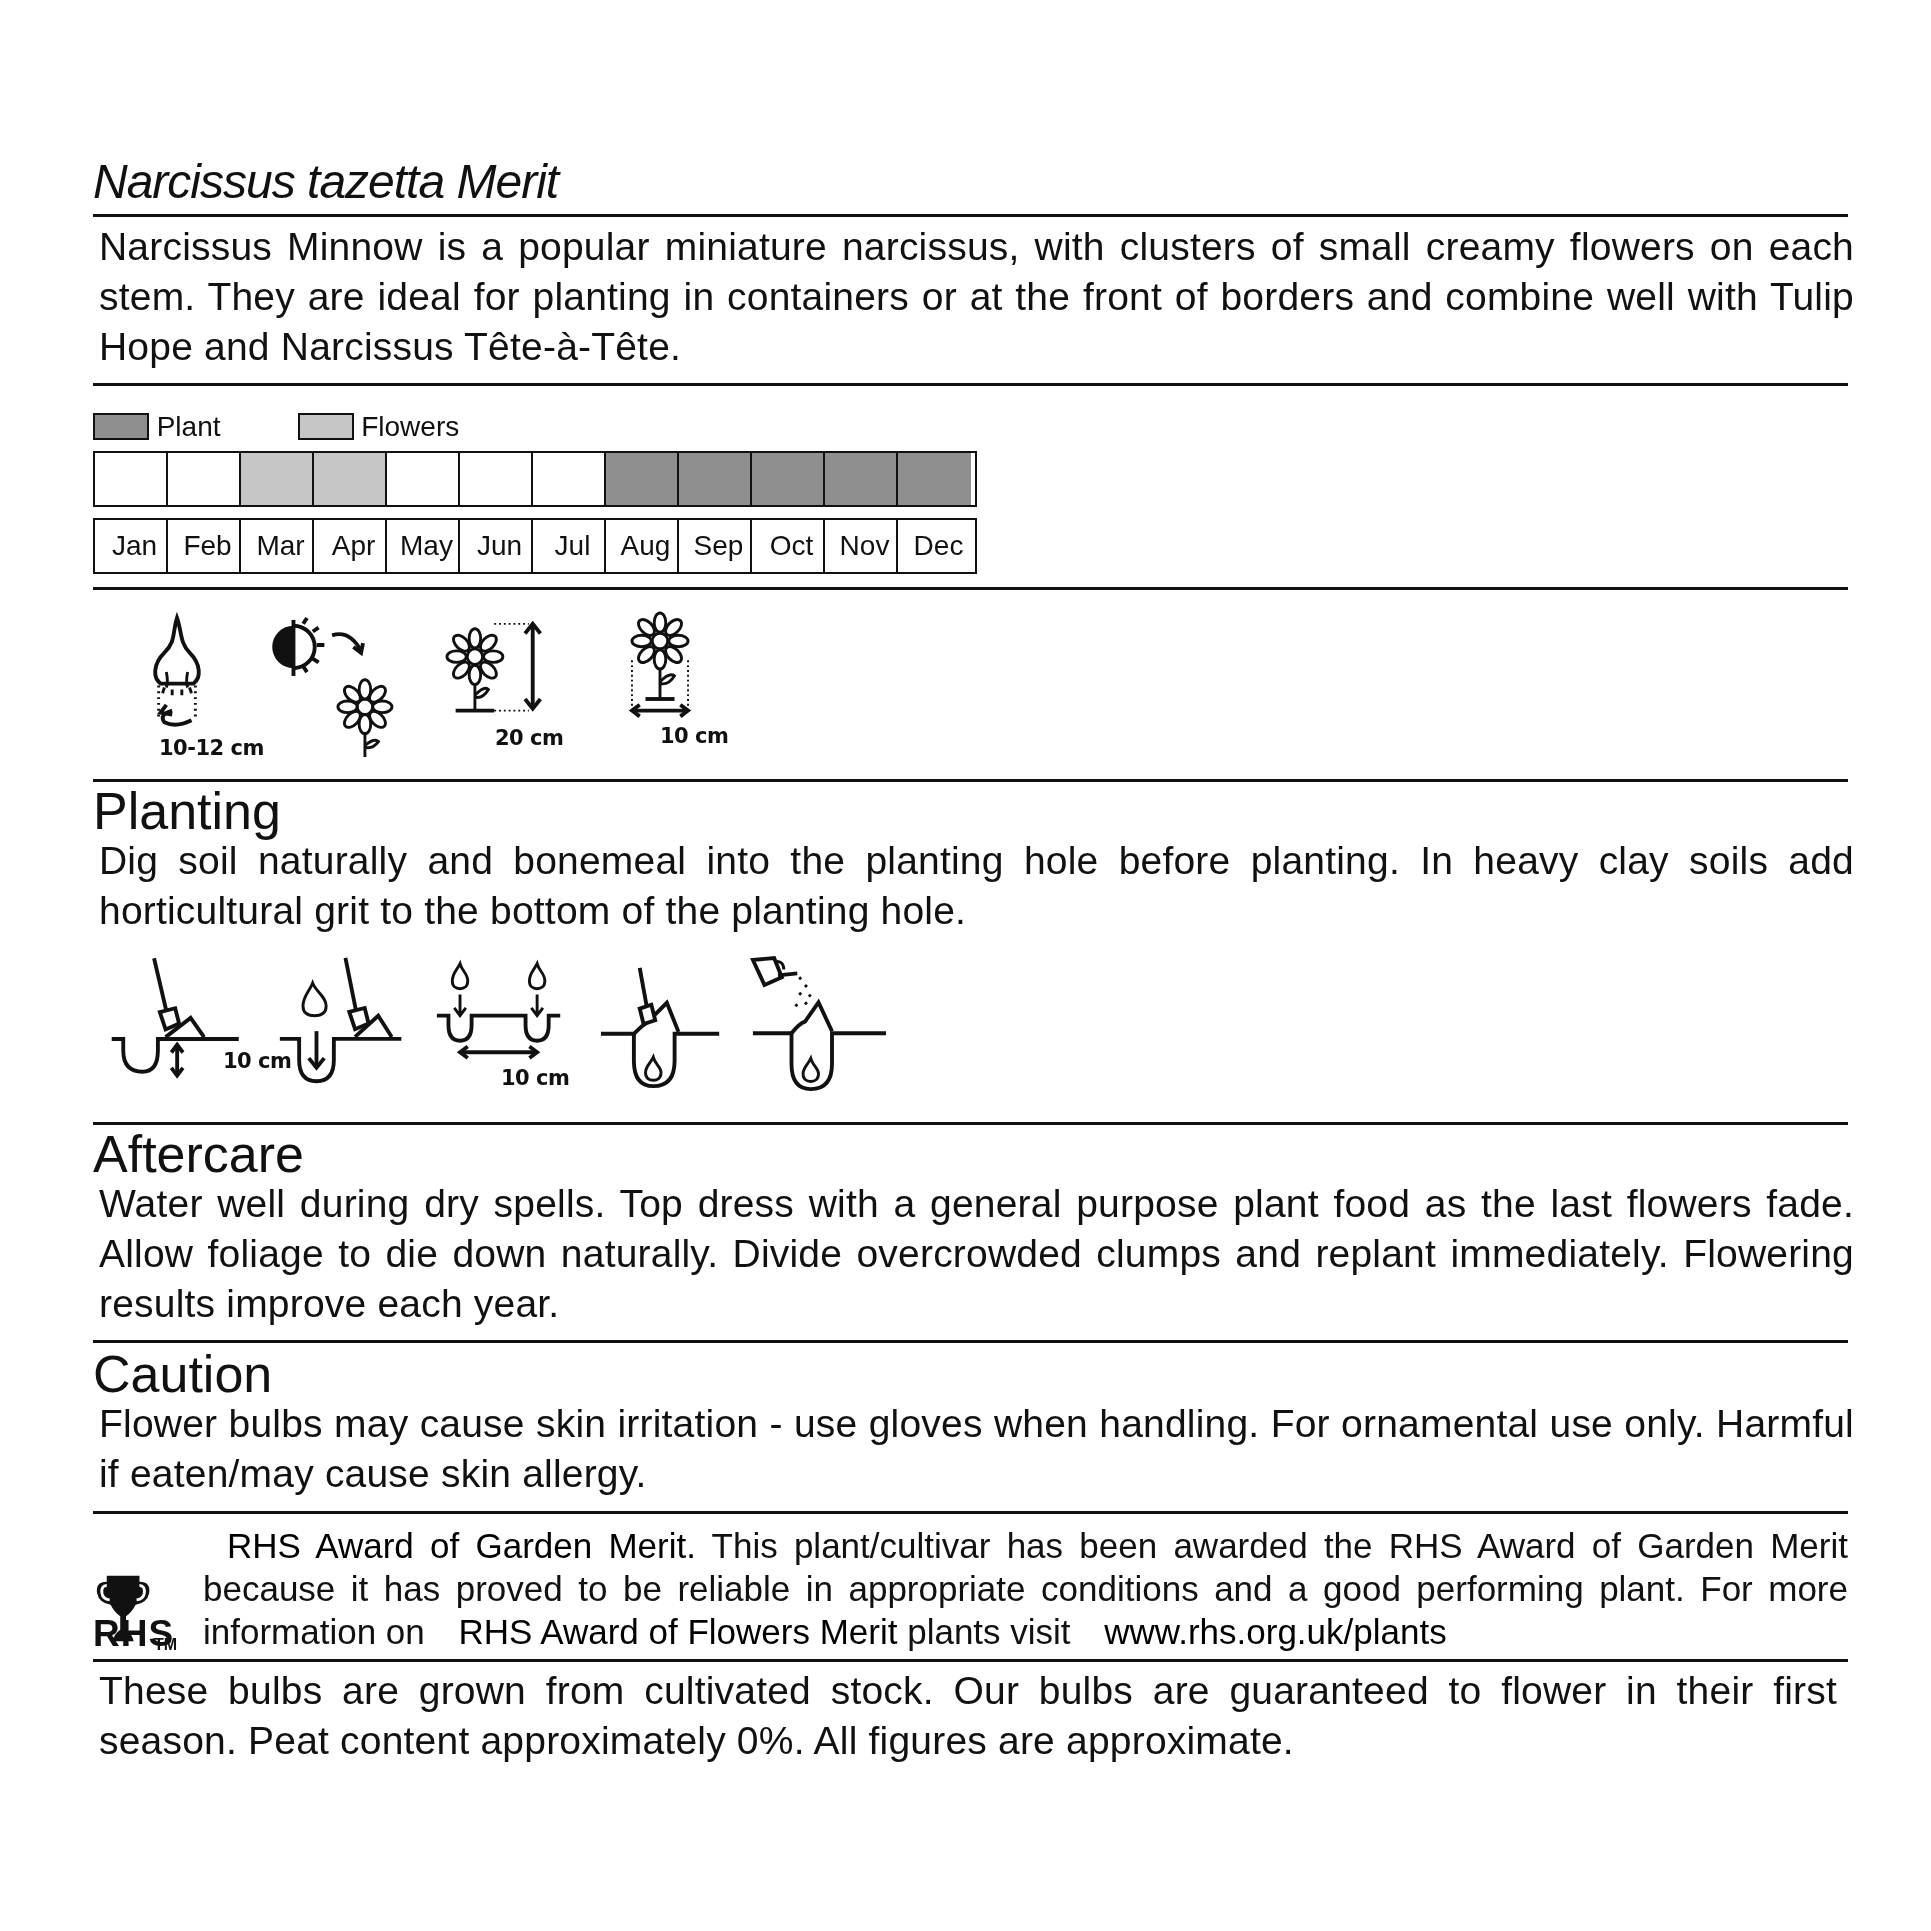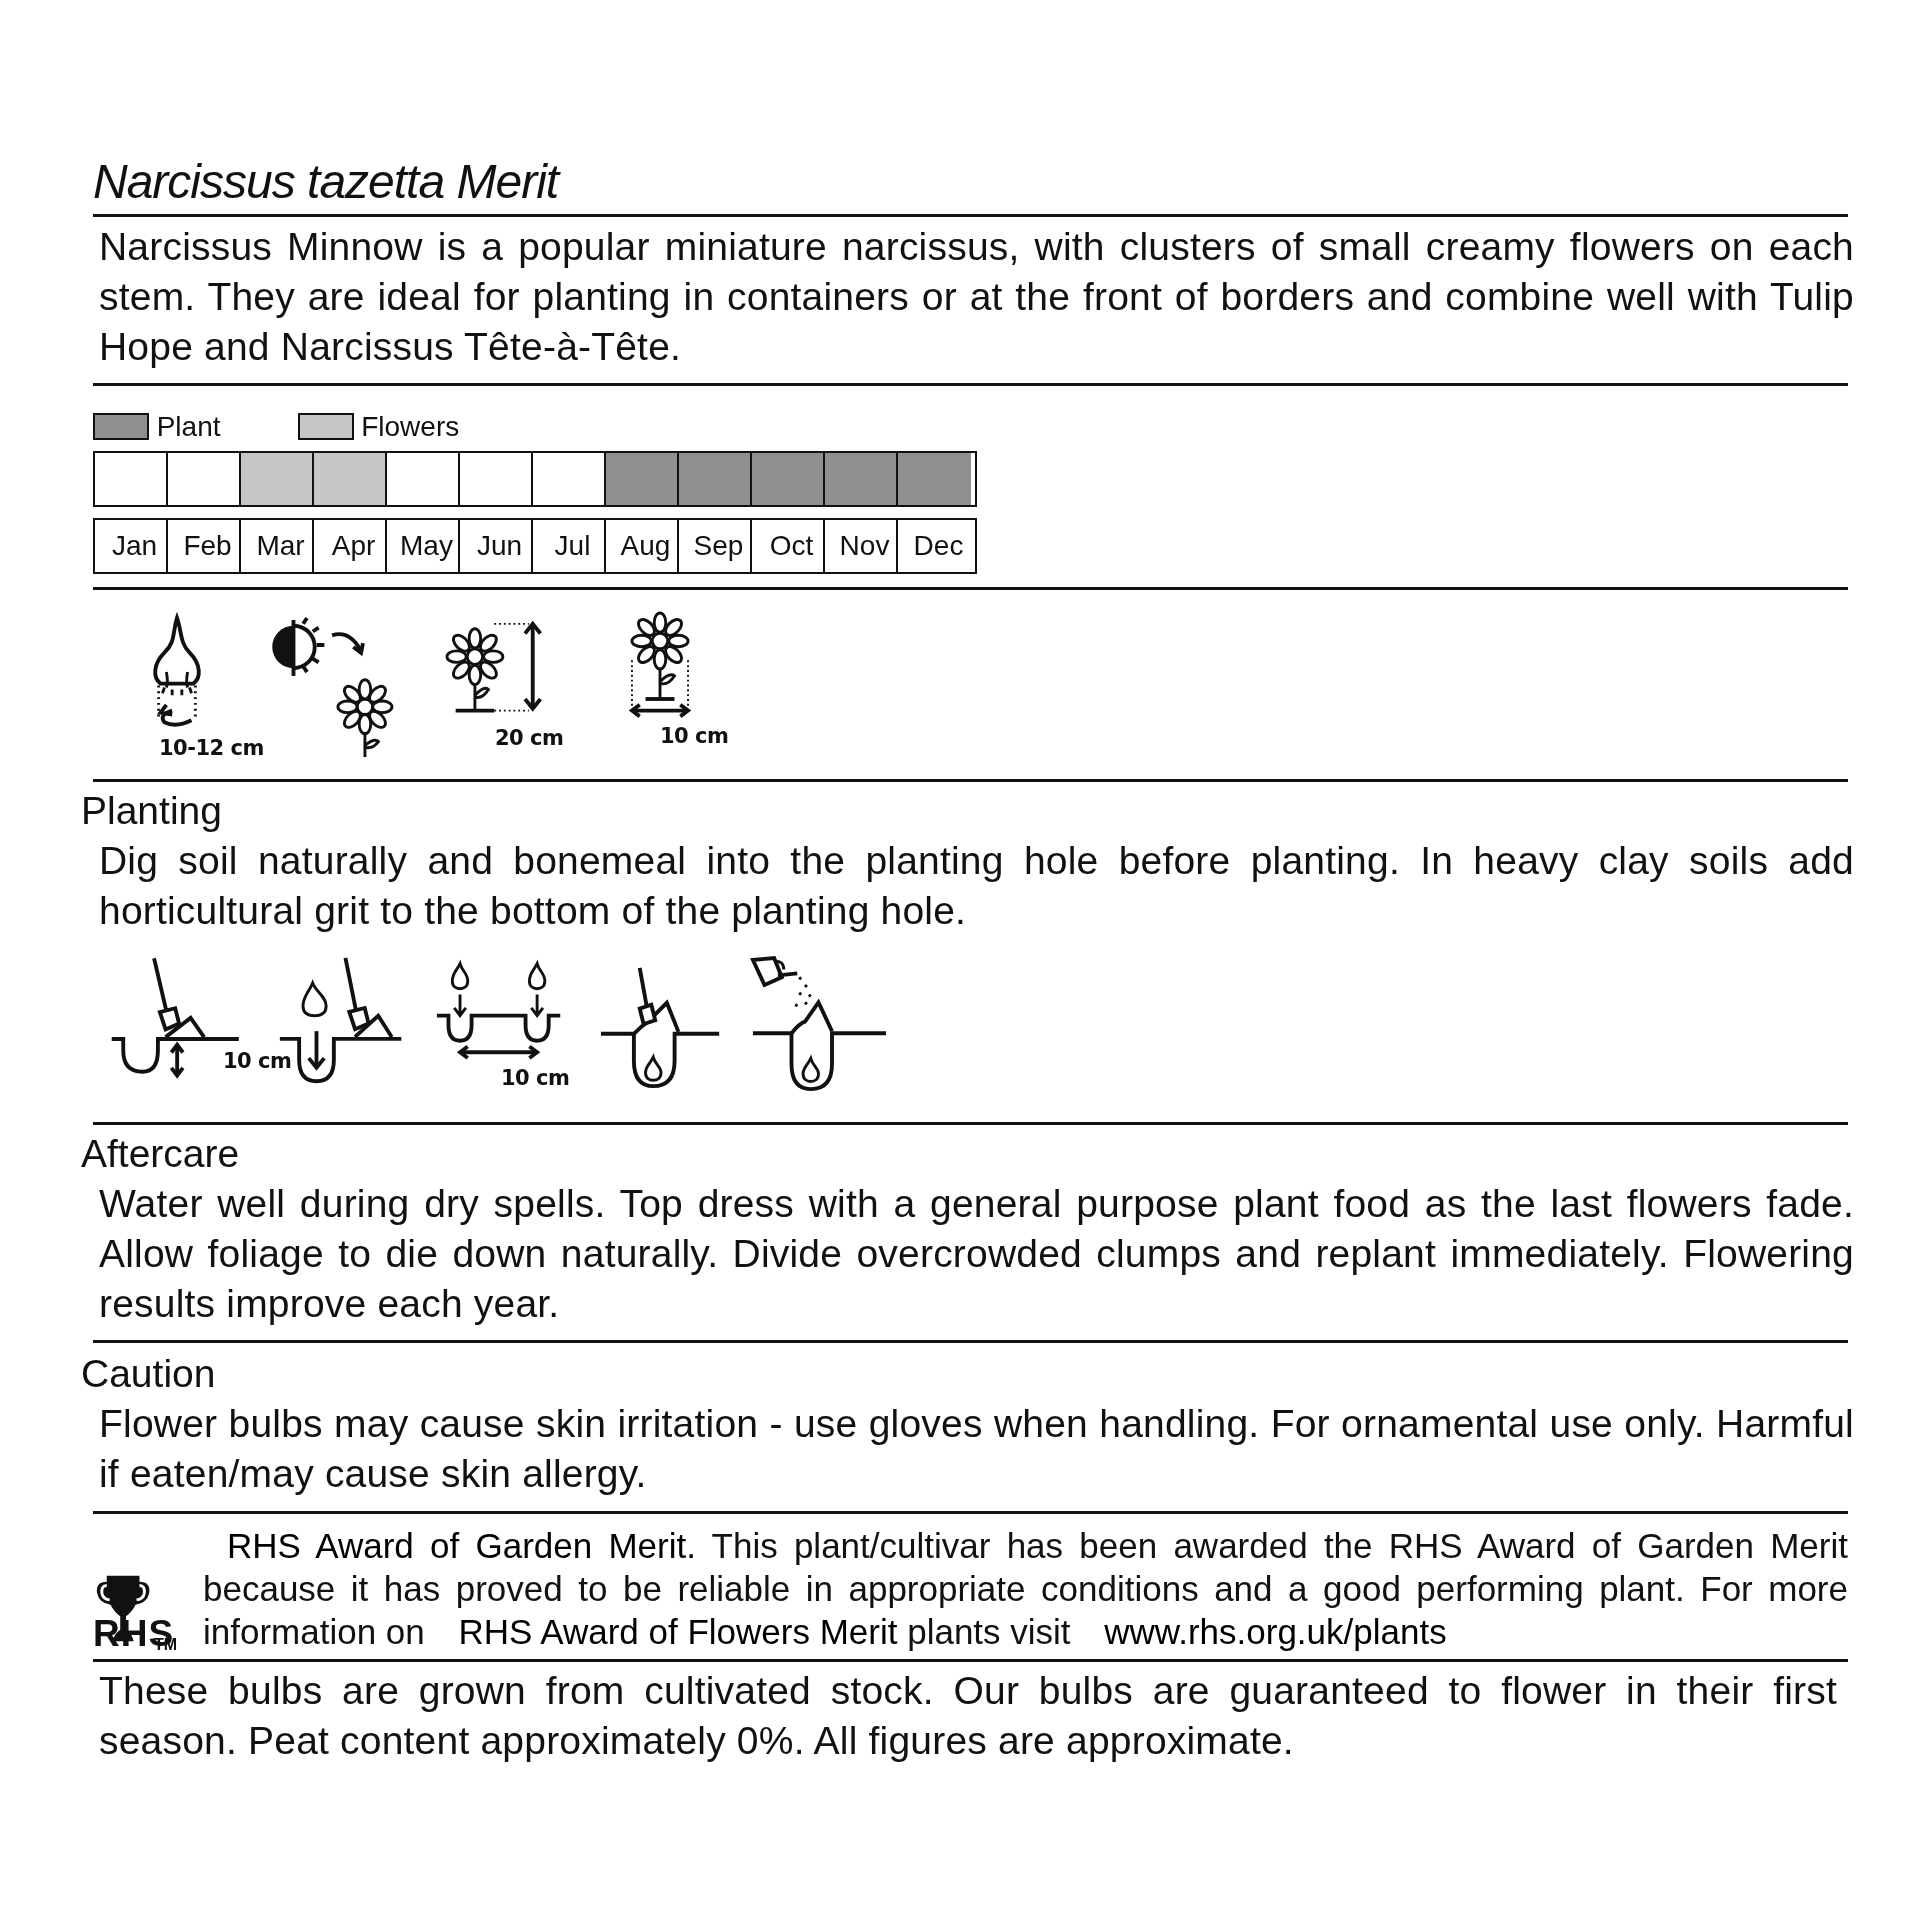--- a/index.html
+++ b/index.html
@@ -1,21 +1,21 @@
 <!DOCTYPE html>
 <html><head>
 <meta charset="utf-8">
 <style>
   html,body{margin:0;padding:0;background:#fff;}
   body{width:1931px;height:1931px;position:relative;overflow:hidden;font-family:"Liberation Sans","DejaVu Sans",sans-serif;color:#111;}
   .abs{position:absolute;}
   .rule{position:absolute;left:93px;width:1755px;height:2.9px;background:#111;}
   .title{left:93px;top:154px;font-size:48px;font-style:italic;letter-spacing:-1px;}
   .para{position:absolute;left:93px;width:1755px;font-size:39px;line-height:50px;text-align:justify;text-align-last:left;letter-spacing:0.2px;margin-left:6px;}
-  .heading{position:absolute;left:81px;font-size:39px;line-height:42px;}
+  .heading{position:absolute;left:93px;font-size:52px;line-height:42px;}
   .legend{top:409px;left:93px;height:35px;display:flex;align-items:center;font-size:28px;}
   .legend .sw{width:56px;height:27px;border:2.9px solid #111;margin-right:7.7px;box-sizing:border-box;}
   .legend .item{display:flex;align-items:center;margin-right:77px;}
   .cal{left:93px;display:flex;border:2.9px solid #111;box-sizing:border-box;}
   .cal .cell{width:73px;border-right:2.9px solid #111;box-sizing:border-box;}
   .cal .cell:last-child{border-right:none;}
   .cal.row1{top:451px;height:56px;width:884px;}
   .cal.row2{top:518px;height:56px;width:884px;}
   .cal.row2 .cell{display:flex;align-items:center;justify-content:center;font-size:28px;padding-left:8px;}
   .icon-label{position:absolute;font-size:21px;font-weight:bold;font-family:"DejaVu Sans",sans-serif;letter-spacing:-0.5px;margin-left:32px;}

